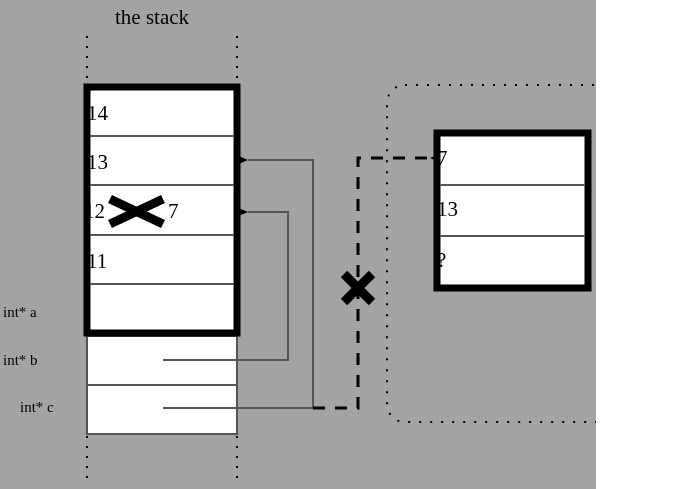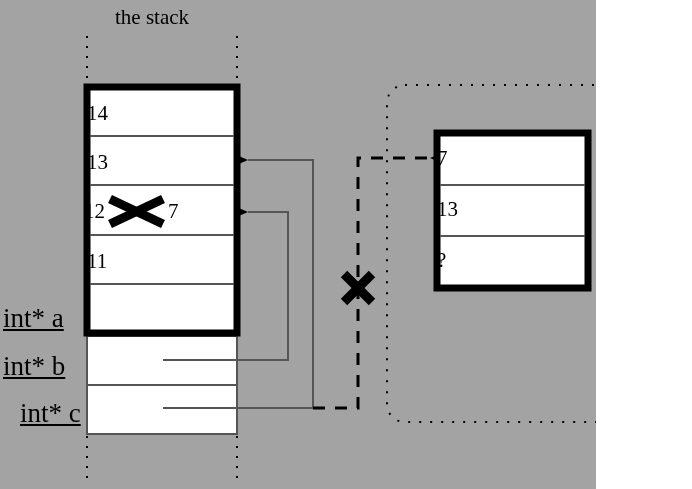--- a/index.html
+++ b/index.html
@@ -29,22 +29,21 @@
     line-height: 1;
   }
   .title {
     font-size: 21px;
   }
   .cellval {
     font-size: 21px;
     text-align: left;
   }
   .varlbl {
-    font-size: 27px;
-    text-decoration: underline;
+    font-size: 15px;
   }
 </style>
 </head>
 <body>
 
 <div id="canvas">
 
   <svg viewBox="0 0 692 489">
     <defs>
       <marker id="arrowL" markerWidth="14" markerHeight="12" refX="0" refY="6" orient="auto-start-reverse" markerUnits="userSpaceOnUse">

